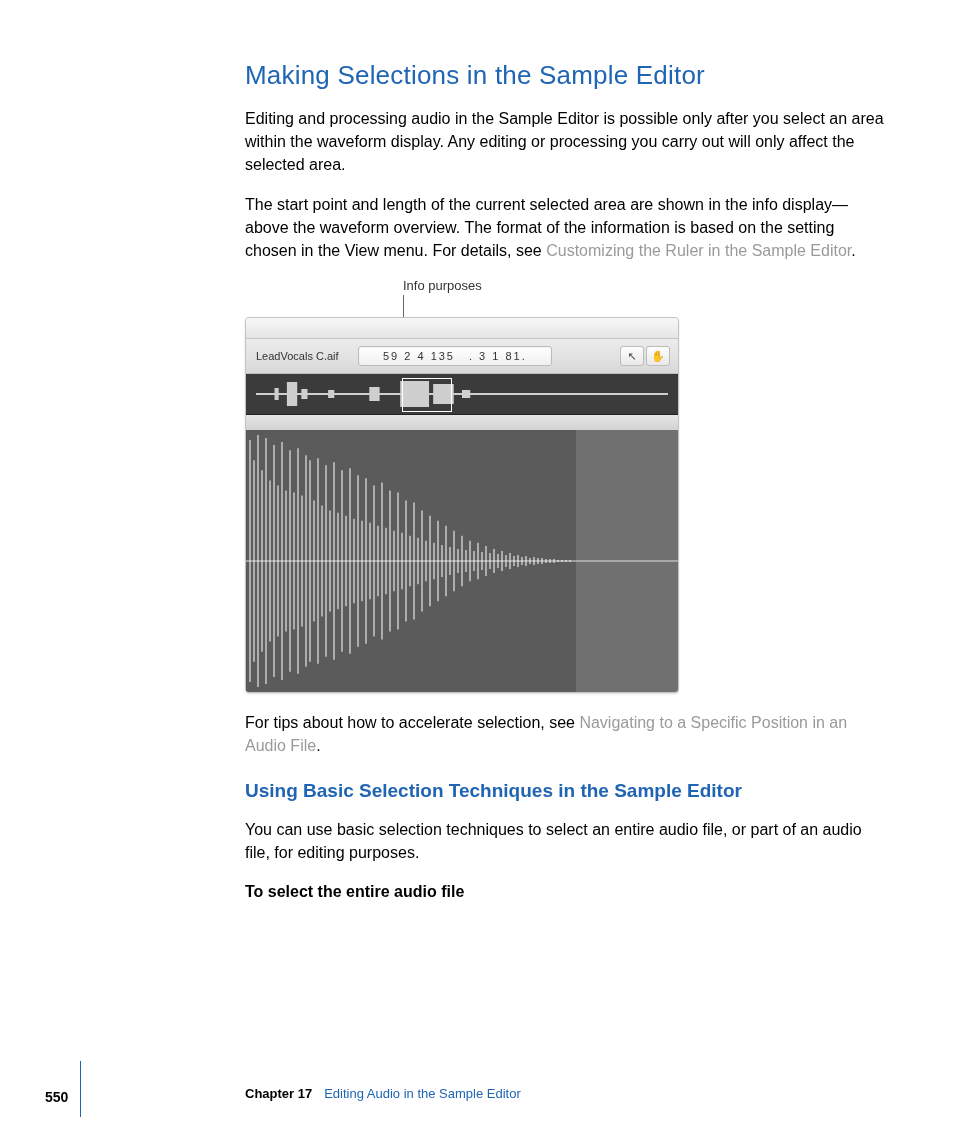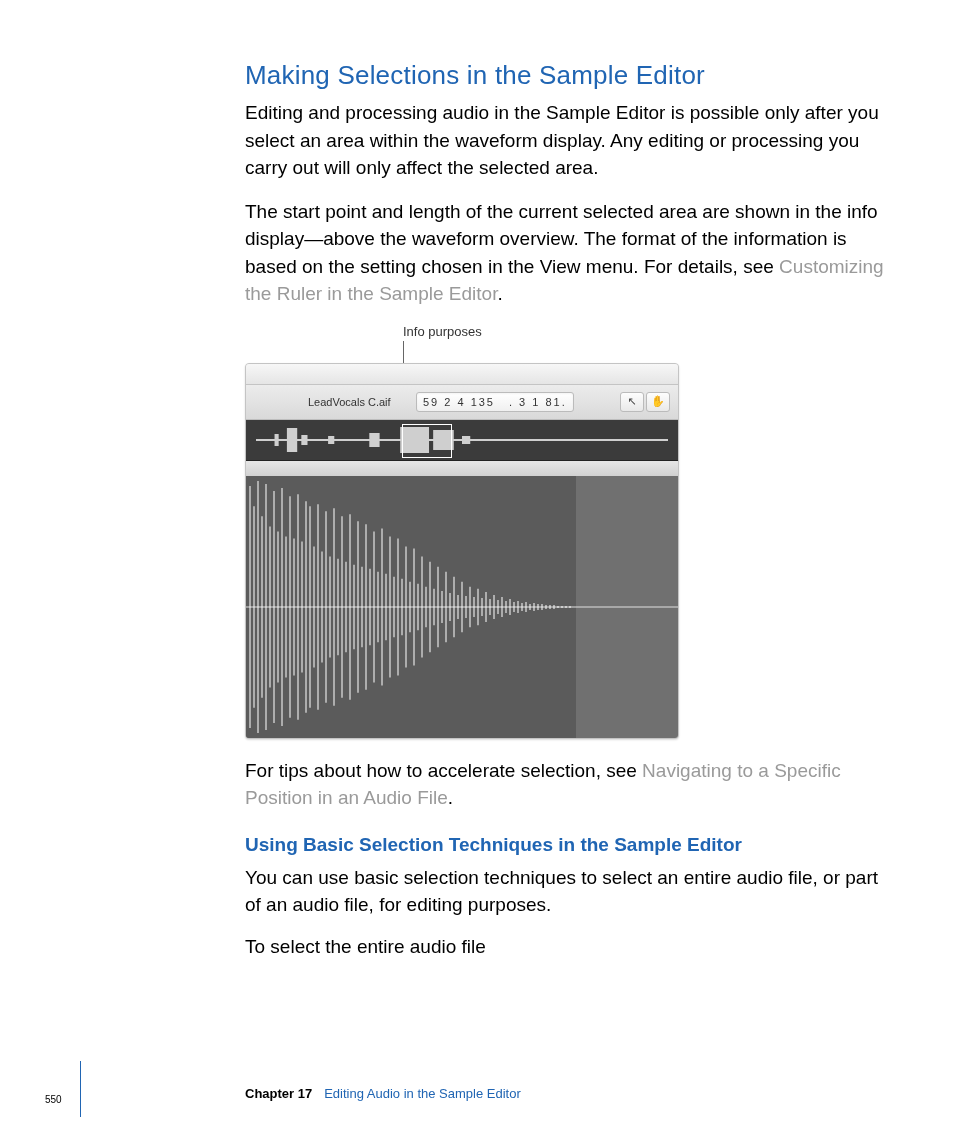--- a/index.html
+++ b/index.html
@@ -1,50 +1,50 @@
 <!DOCTYPE html>
 <html><head>
 <meta charset="utf-8">
 <style>
   html,body{margin:0;padding:0;background:#fff;font-family:"Myriad Pro","Segoe UI","Helvetica Neue",Arial,sans-serif;color:#000;}
   .page{width:954px;height:1145px;position:relative;box-sizing:border-box;padding:60px 70px 0 245px;}
   h1.section{color:#2065b3;font-size:26px;font-weight:400;margin:0 0 6px 0;letter-spacing:.2px;}
   h2.sub{color:#2065b3;font-size:19px;font-weight:600;margin:22px 0 4px 0;}
-  p{font-size:19px;line-height:1.45;margin:8px 0 16px 0;}
+  p{font-size:16px;line-height:1.45;margin:16px 0 16px 0;}
   .tight{margin-bottom:4px;}
   a.xref{color:#9a9a9a;text-decoration:none;}
-  strong{font-weight:400;}
+  strong{font-weight:700;}
   ul.bul{list-style:none;padding:0;margin:4px 0 0 0;}
   ul.bul>li{position:relative;padding-left:0;margin-left:-14px;font-size:16px;line-height:1.45;}
   ul.bul>li::before{content:"▪";color:#2065b3;position:absolute;left:-4px;top:1px;font-size:10px;}
   ul.bul>li>span{display:block;margin-left:14px;}
   
   .figwrap{margin:0 0 18px 0;}
   .callout{font-size:13px;color:#333;margin:0 0 2px 158px;}
   .callout-line{width:1px;height:22px;background:#666;margin:0 0 0 158px;}
   .shot{width:432px;height:374px;position:relative;background:#e0e0e0;border:1px solid #c4c4c4;border-radius:4px;box-shadow:0 1px 2px rgba(0,0,0,.15);overflow:hidden;}
   .titlebar{height:20px;background:linear-gradient(#f7f7f7,#e5e5e5);border-bottom:1px solid #c4c4c4;}
   .toolbar{height:34px;background:linear-gradient(#ececec,#d9d9d9);border-bottom:1px solid #bdbdbd;display:flex;align-items:center;font-size:11px;color:#333;}
-  .fname{padding:0 16px;width:92px;margin-left:46px;}
-  .info{background:linear-gradient(#fff,#f0f0f0);border:1px solid #bbb;border-radius:3px;height:18px;display:flex;align-items:center;padding:0 6px;letter-spacing:3px;box-shadow:inset 0 1px 2px rgba(0,0,0,.05);}
+  .fname{padding:0 10px;width:92px;}
+  .info{background:linear-gradient(#fff,#f0f0f0);border:1px solid #bbb;border-radius:3px;height:18px;display:flex;align-items:center;padding:0 24px;letter-spacing:3px;box-shadow:inset 0 1px 2px rgba(0,0,0,.05);}
   .info .g1{letter-spacing:2px;}
   .info .g2{letter-spacing:2px;margin-left:14px;}
   .toolicons{margin-left:auto;margin-right:8px;display:flex;gap:2px;}
   .toolbtn{width:22px;height:18px;background:linear-gradient(#fdfdfd,#e9e9e9);border:1px solid #bbb;border-radius:3px;display:flex;align-items:center;justify-content:center;color:#444;}
   .overview{height:40px;background:#3b3b3b;position:relative;border-bottom:1px solid #222;}
   .ov-wave{position:absolute;left:10px;right:10px;top:6px;bottom:6px;}
   .ov-sel{position:absolute;left:156px;top:4px;width:48px;height:32px;border:1px solid #fff;}
   .ruler{height:16px;background:linear-gradient(#e6e6e6,#d0d0d0);border-bottom:1px solid #aaa;}
   .wavearea{position:absolute;left:0;right:0;top:112px;bottom:0;background:#707070;}
   .selection{position:absolute;left:0;width:330px;top:0;bottom:0;background:#5b5b5b;}
   
   .ov-wave svg,.wavearea svg{position:absolute;inset:0;width:100%;height:100%;}
   
   .footer{position:absolute;left:0;right:0;bottom:40px;height:24px;}
-  .pnum{position:absolute;left:45px;bottom:0;font-size:10px;font-weight:400;}
+  .pnum{position:absolute;left:45px;bottom:0;font-size:14px;font-weight:700;}
   .chap{position:absolute;left:245px;bottom:4px;font-size:13px;}
   .chap b{font-weight:700;margin-right:12px;}
   .chap span{color:#2065b3;}
   .vline{position:absolute;left:80px;bottom:-12px;width:1px;height:56px;background:#2065b3;}
 </style>
 </head>
 <body>
 
 <div class="page">
 

